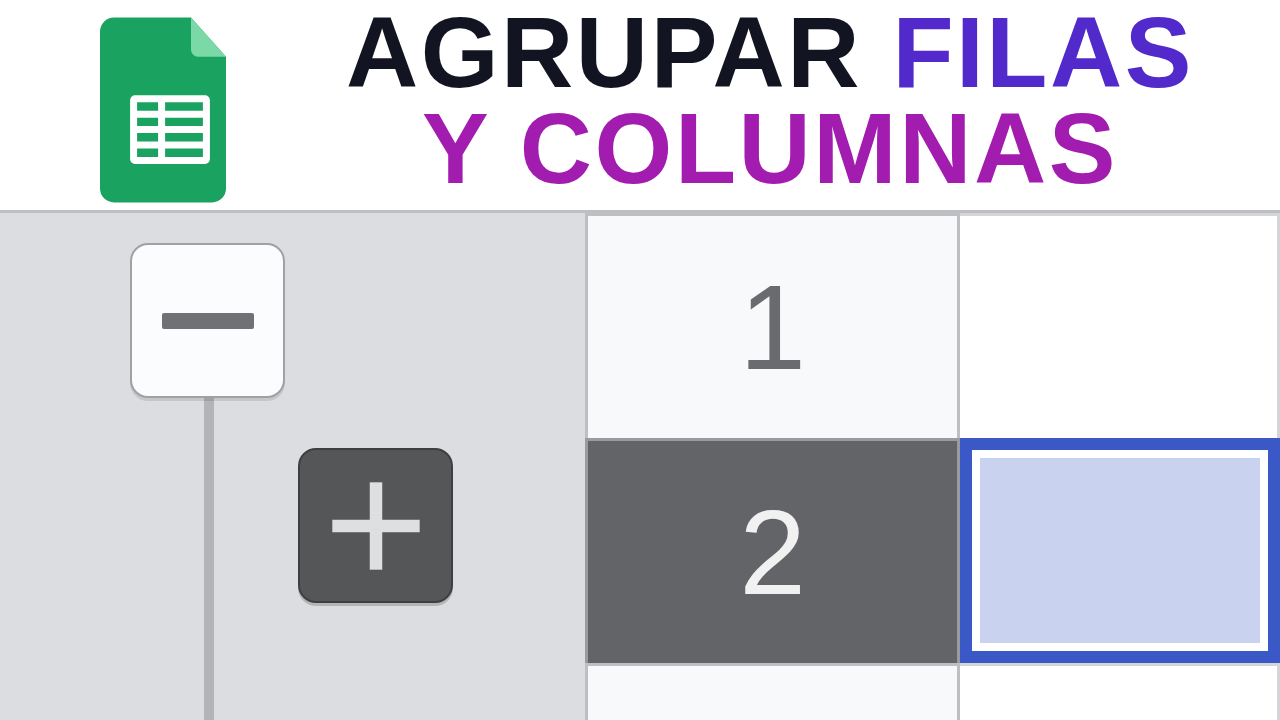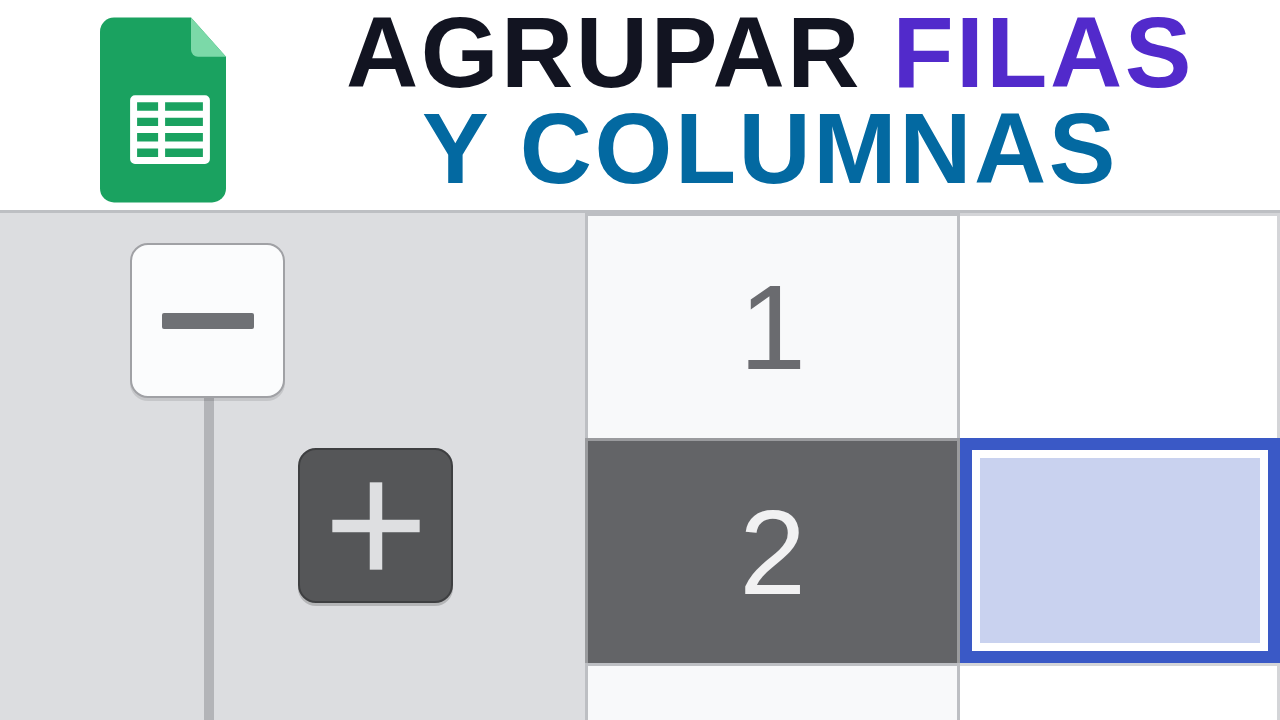--- a/index.html
+++ b/index.html
@@ -38,21 +38,21 @@
       letter-spacing: 0.16em;
       line-height: 1.0;
     }
     .title-line1 {
       font-size: 100px;
       color: #121421;
     }
     .title-line1 .accent { color: #522acb; }
     .title-line2 {
       font-size: 100px;
-      color: #0369a1;
+      color: #a21caf;
       margin-top: -4px;
     }
     
     .sheet-area {
       position: absolute;
       left: 0;
       top: 210px;
       width: 1280px;
       height: 510px;
       background: #ffffff;

